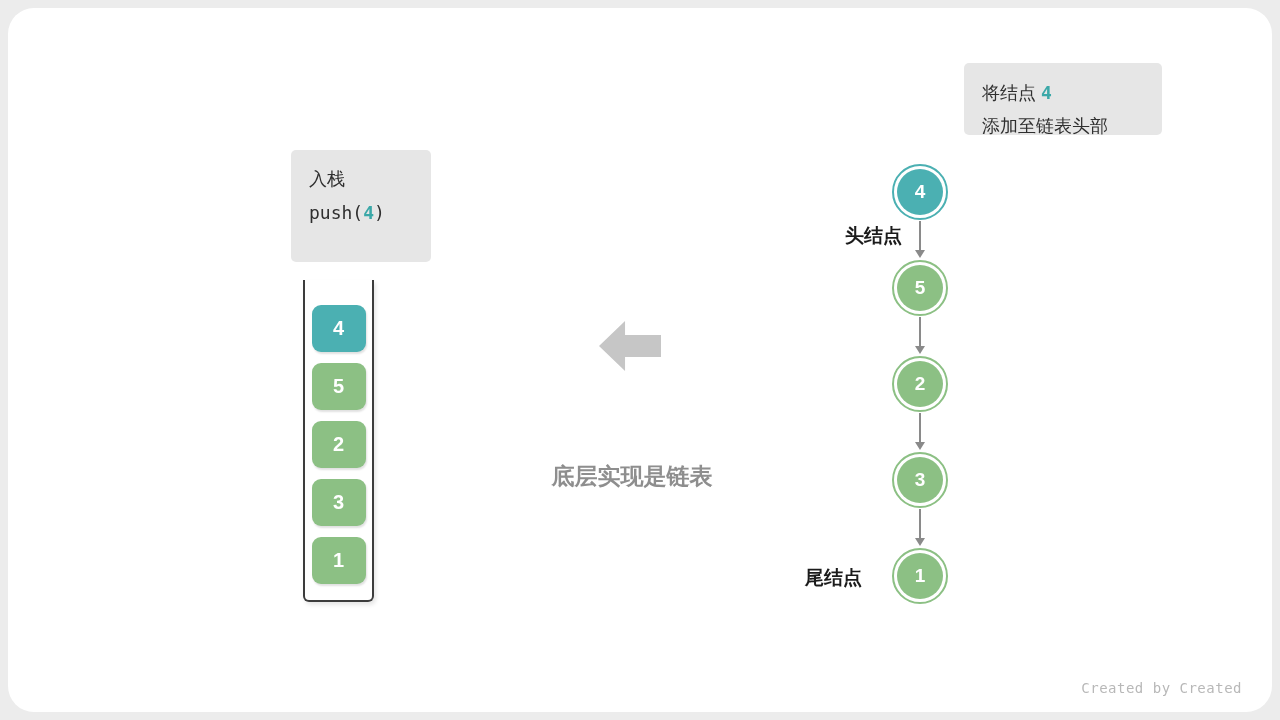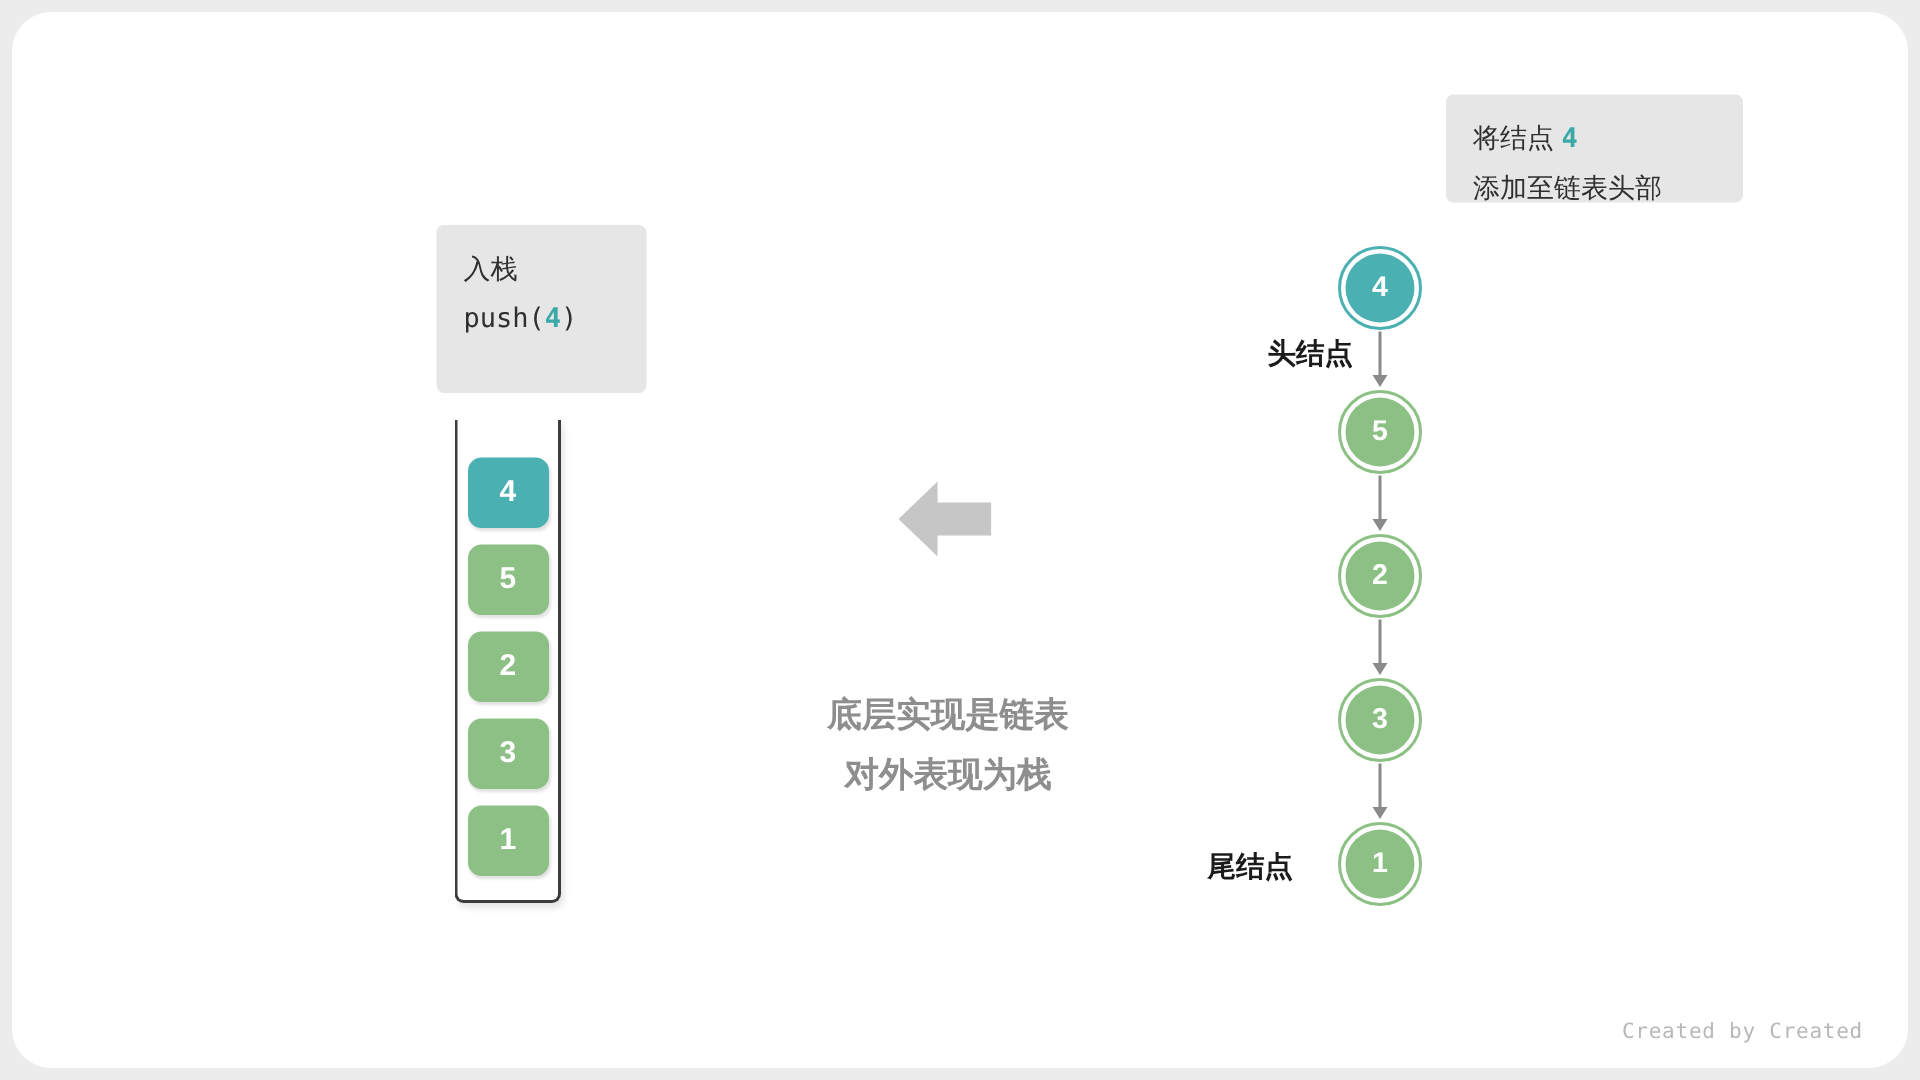--- a/index.html
+++ b/index.html
@@ -159,21 +159,20 @@
   <div class="stack-box">5</div>
   <div class="stack-box">2</div>
   <div class="stack-box">3</div>
   <div class="stack-box">1</div>
 </div>
 
 <div class="block-arrow"></div>
 
 <div class="caption">
   <div>底层实现是链表</div>
-  <div>对外表现为栈</div>
 </div>
 
 <div class="node teal" style="top:164px">
   <div class="node-inner">4</div>
 </div>
 <div class="connector" style="top:221px">
     <div class="line"></div>
     <div class="head"></div>
   </div>
 <div class="node" style="top:260px">

